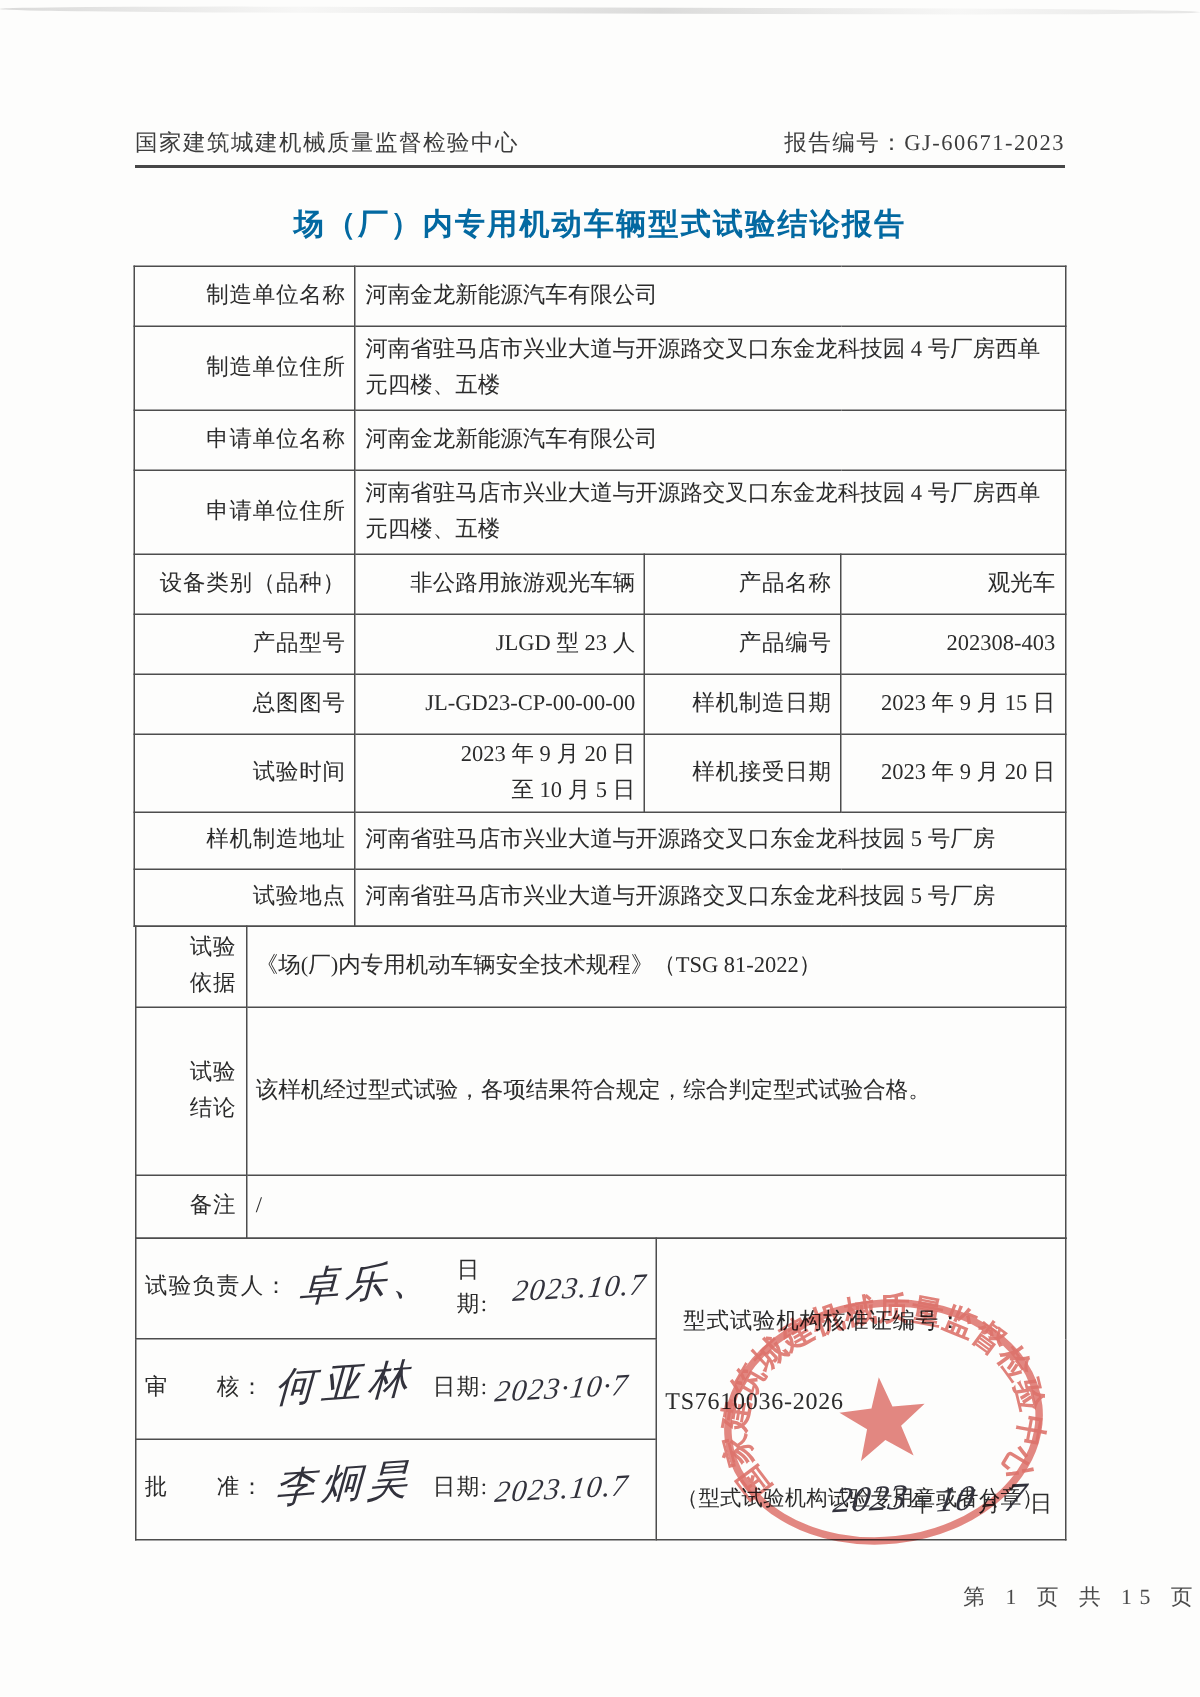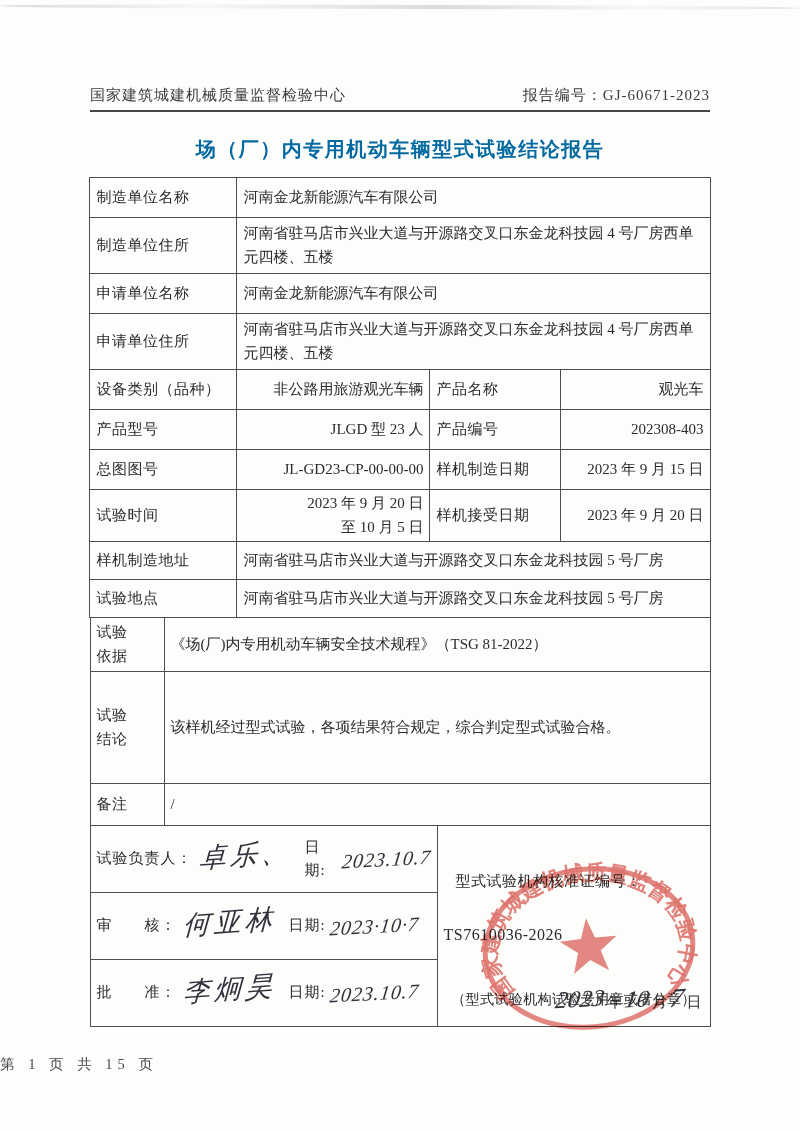--- a/index.html
+++ b/index.html
@@ -41,21 +41,21 @@
     width:620px;table-layout:fixed;
   }
   table.doc.stack{margin-top:-1px;}
   table.doc td{
     border:1px solid var(--border);
     font-size:15px;line-height:1.55;
     padding:2px 6px;
     vertical-align:middle;
     color:#2b2b2b;
   }
-  td.lbl{text-align:left;letter-spacing:.5px;}
+  td.lbl{text-align:right;letter-spacing:.5px;}
   td.val{text-align:left;padding-left:13px;padding-right:10px;}
   td.cval{text-align:right;}
   .pre{white-space:pre-line;}
   .r40{height:40px}.r56{height:56px}.r52{height:52px}.r38{height:38px}
   .r54{height:54px}.r112{height:112px}.r42{height:42px}.r67{height:67px}
   
   td.sig-cell{padding-left:12px;}
   .sig-line{display:flex;align-items:center;gap:4px;}
   .sig-role{font-size:15px;letter-spacing:1px;white-space:pre;}
   .hand{font-style:italic;color:#32323c;}
@@ -80,21 +80,21 @@
   .hw-num{display:inline-block;font-style:italic;font-size:24px;transform:skewX(-12deg) rotate(-3deg);color:#33333d;}
   .hw-day{font-size:27px;}
   svg.stamp{
     position:absolute;left:36px;top:34px;
     width:230px;height:176px;
     transform:rotate(-6deg);
     mix-blend-mode:multiply;opacity:.82;
     pointer-events:none;
   }
   .page-footer{
-    text-align:left;margin-top:28px;
+    text-align:right;margin-top:28px;
     font-size:14.5px;color:#4a4a4a;letter-spacing:5px;
   }
 </style>
 </head>
 <body>
 
 <div class="scan-artifact"></div>
 
 <div class="page-header">
   <span>国家建筑城建机械质量监督检验中心</span>

